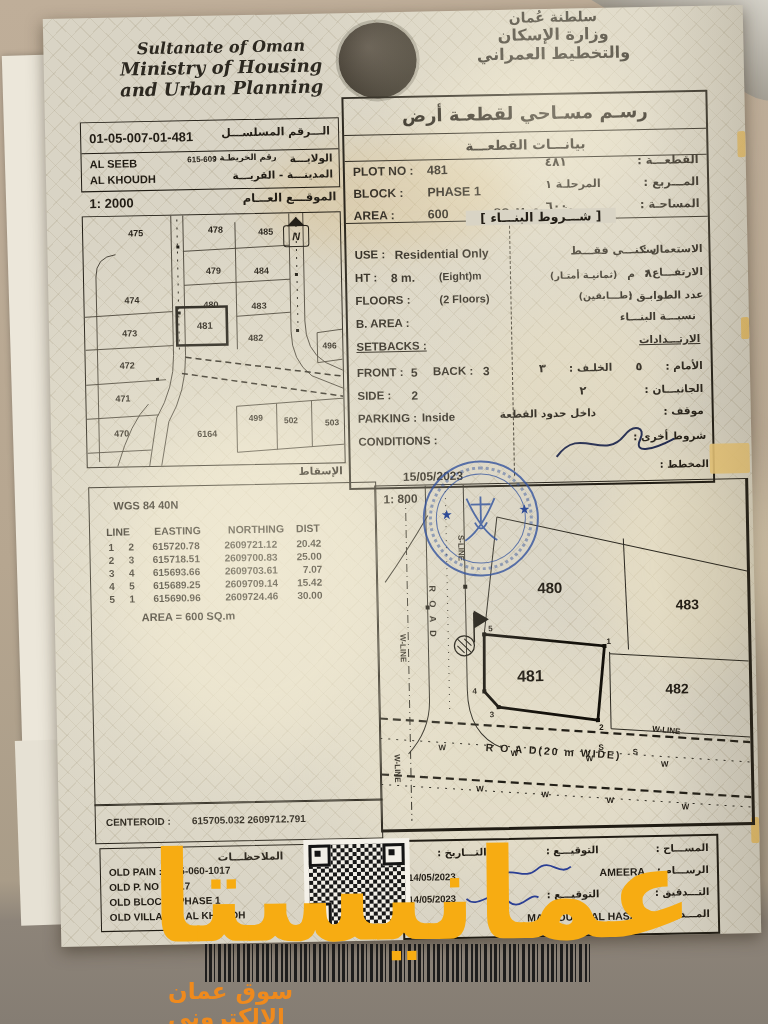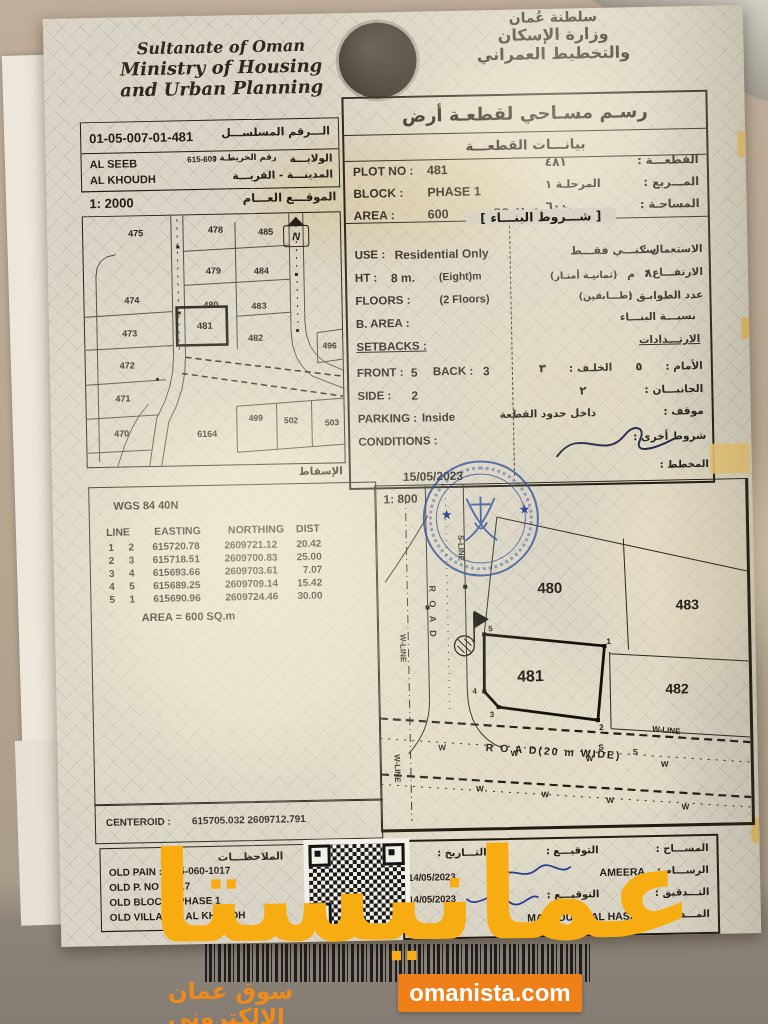--- a/index.html
+++ b/index.html
@@ -440,15 +440,14 @@
       <span class="abs en" style="right:70px;top:72px;font-size:10.5px;">MAHFOUDH AL HASANI</span>
     </div>
 
     <div class="lighting"></div>
   </div>
 
   <div class="barcode" style="left:205px;top:944px;width:385px;height:38px;"></div>
 
   <div class="wm-big" style="left:140px;top:836px;width:565px;font-size:126px;">عمانيستا</div>
   <div class="wm-tag" style="left:168px;top:978px;width:222px;font-size:23px;text-align:left;">سوق عمان الإلكتروني</div>
-  <div class="wm-site" style="left:398px;top:974px;width:184px;height:38px;font-size:24px;line-height:38px;">omanista.com</div>
 
 </div>
 
 </body></html>

